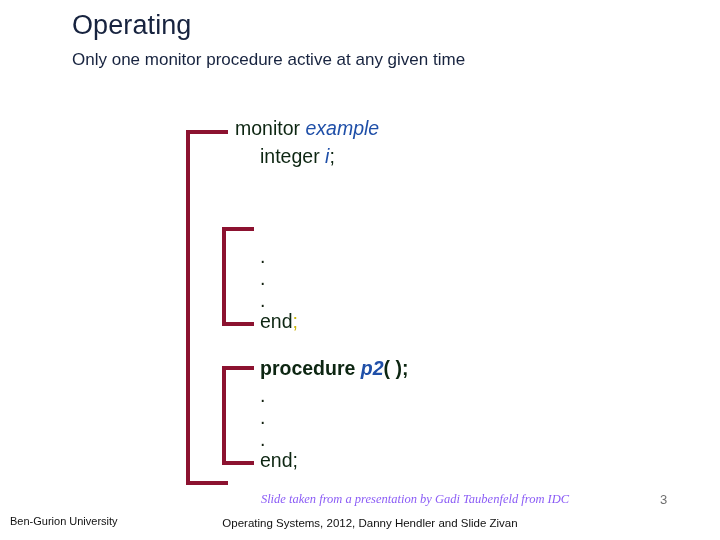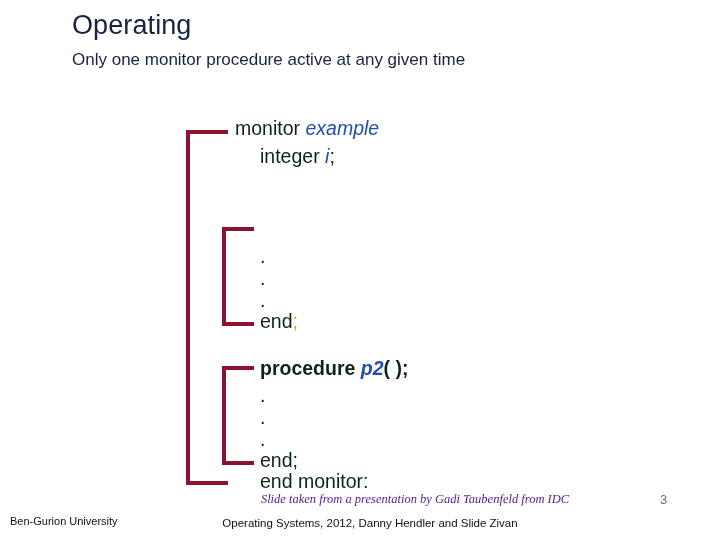--- a/index.html
+++ b/index.html
@@ -77,21 +77,21 @@
   
   #footer-credit {
     position: absolute;
     left: 205px;
     top: 492px;
     width: 420px;
     text-align: center;
     font-family: "Liberation Serif", serif;
     font-style: italic;
     font-size: 12.5px;
-    color: #4c1d95;
+    color: #8b5cf6;
     white-space: nowrap;
   }
   #footer-university {
     position: absolute;
     left: 10px;
     top: 515px;
     font-size: 11px;
     color: #111111;
     white-space: nowrap;
     text-align: center;
@@ -161,21 +161,20 @@
   </div>
 
   <div class="dot-line" style="left:224px; top:386px;">.</div>
   <div class="dot-line" style="left:224px; top:408px;">.</div>
   <div class="dot-line" style="left:224px; top:430px;">.</div>
 
   <div class="code-line" style="left:224px; top:451px;">
     <span class="kw">end</span><span class="punct">;</span>
   </div>
 
-  <div class="code-line" style="left:224px; top:472px;">end monitor:</div>
 
 </div>
 
 <div id="footer-credit">Slide taken from a presentation by Gadi Taubenfeld from IDC</div>
 
 <div id="footer-university">Ben-Gurion University</div>
 
 <div id="footer-course">Operating Systems, 2012, Danny Hendler and Slide Zivan</div>
 
 <div id="page-number">3</div>

